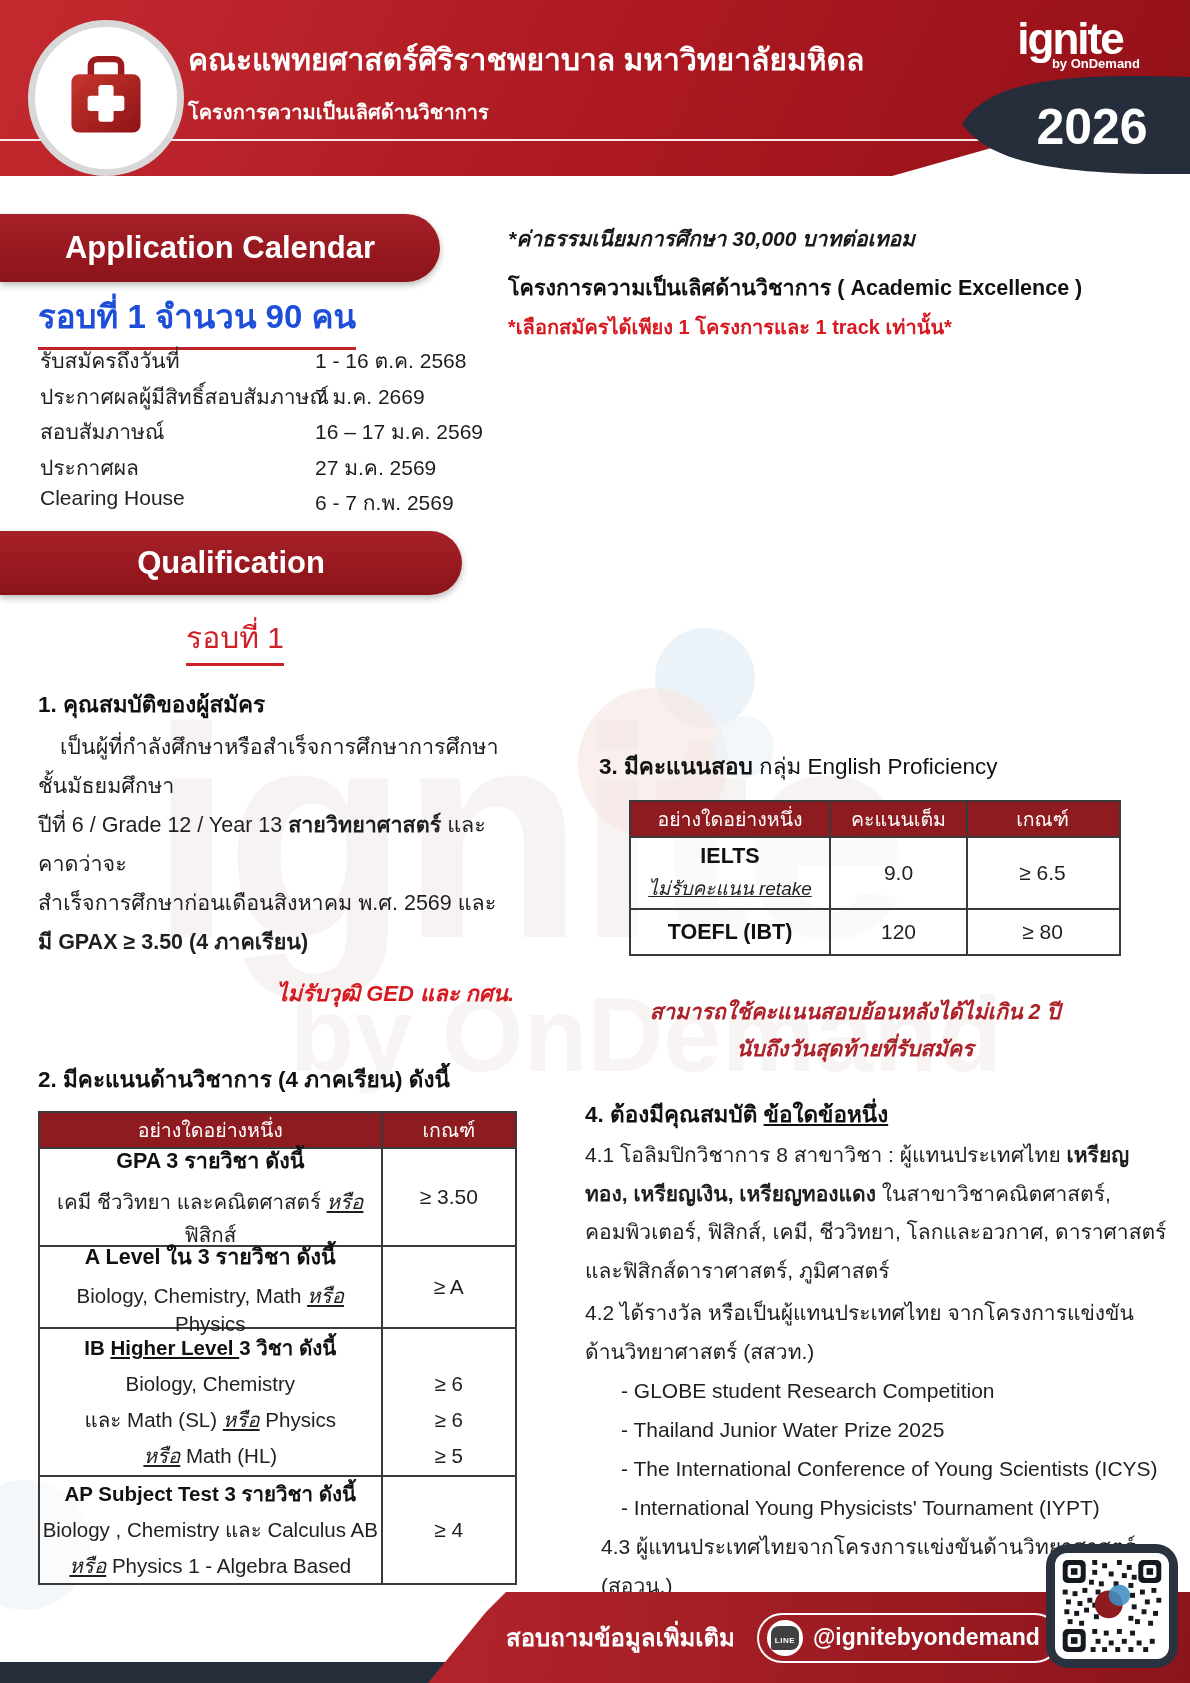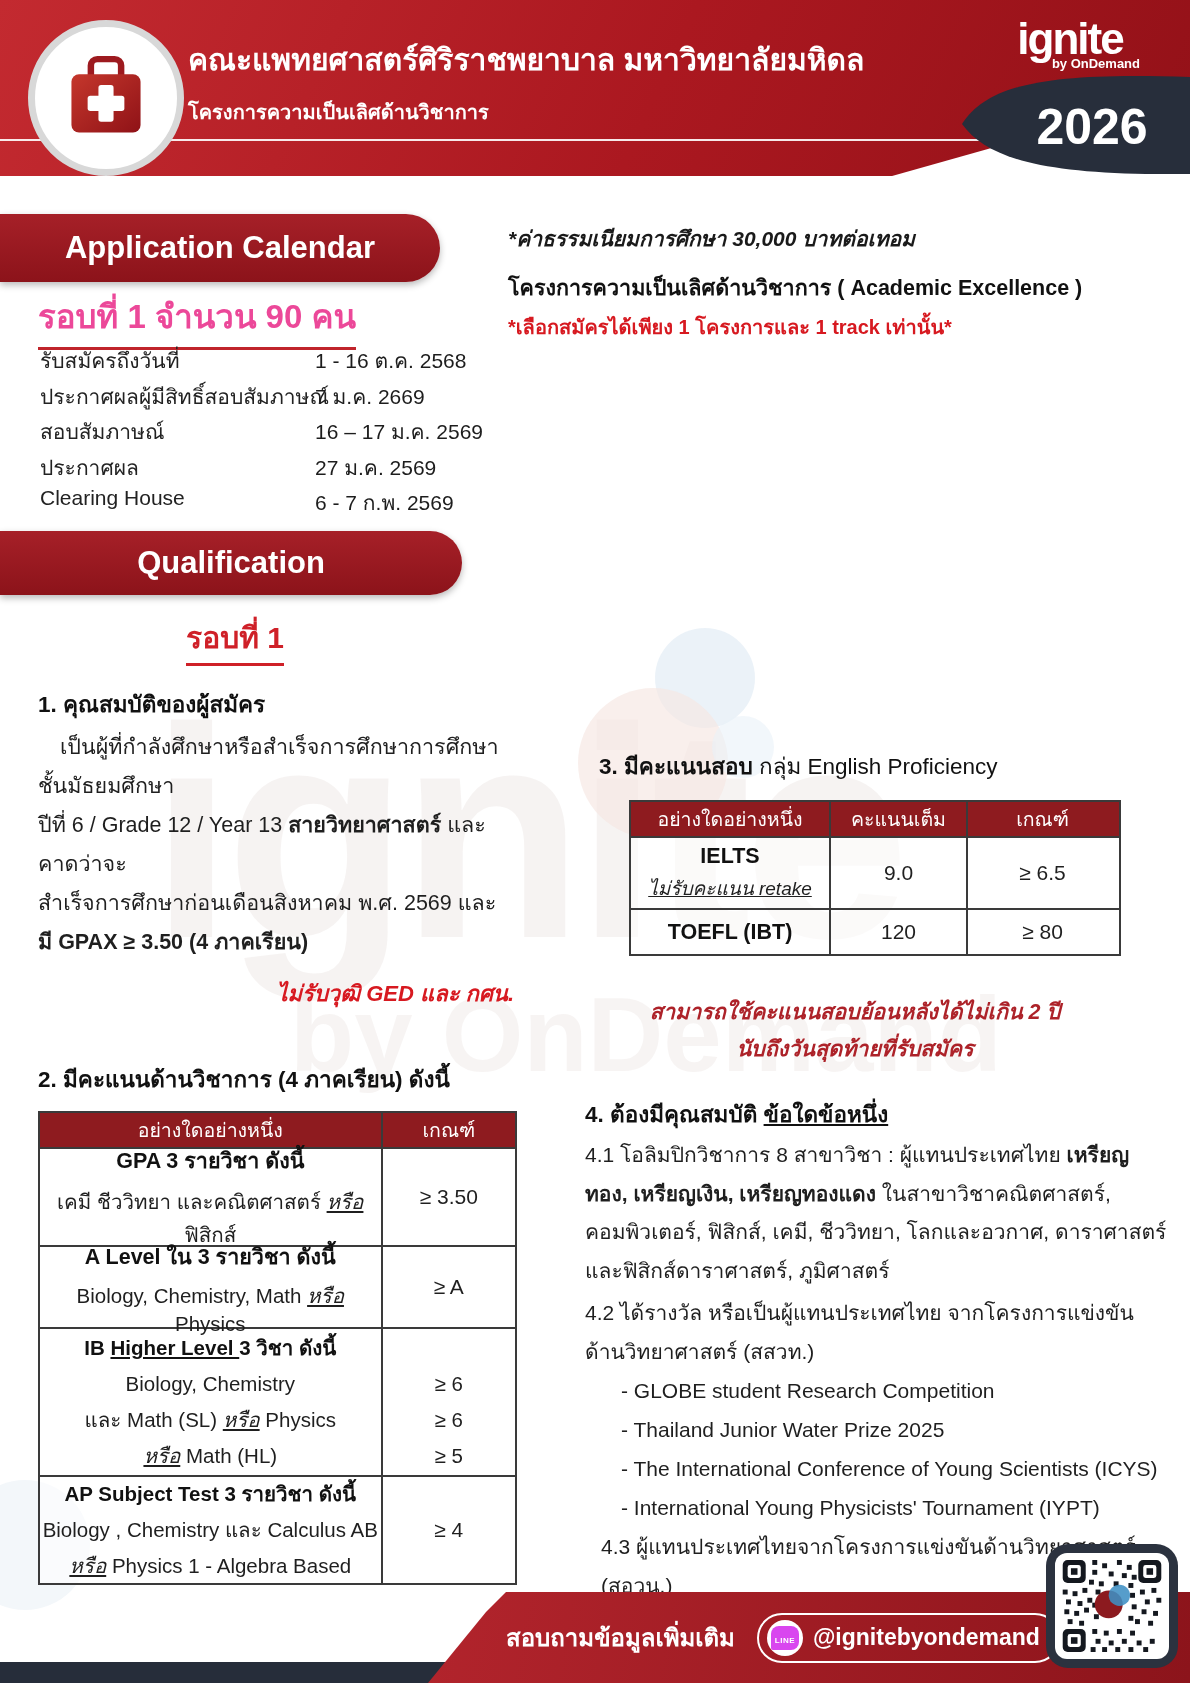--- a/index.html
+++ b/index.html
@@ -34,29 +34,29 @@
     font-size:31px; font-weight:600; z-index:2; box-shadow:0 3px 7px rgba(0,0,0,.28); }
   .pill-appcal { top:214px; width:440px; height:68px; }
   .pill-qual { top:531px; width:462px; height:64px; }
 
   
   .info-block { position:absolute; left:508px; top:222px; width:650px; z-index:2; }
   .fee-note { font-size:21px; font-weight:bold; font-style:italic; color:#1a1a1a; }
   .program-name { font-size:21.5px; font-weight:bold; color:#111; margin-top:15px; }
   .restrict-note { font-size:20px; font-weight:bold; color:#d71920; margin-top:7px; }
   .round-title { position:absolute; left:38px; top:290px; z-index:2; font-size:33px; font-weight:bold;
-    color:#ec4899; border-bottom:3.5px solid #c0242b; padding-bottom:4px; }
+    color:#1d4ed8; border-bottom:3.5px solid #c0242b; padding-bottom:4px; }
   .cal-rows { position:absolute; left:40px; top:344px; width:500px; z-index:2; }
   .cal-row { position:relative; height:35.5px; font-size:21px; color:#222; }
   .cal-label { white-space:nowrap; }
   .cal-value { position:absolute; left:275px; top:0; white-space:nowrap; color:#1d1d1d; }
 
   
   .round2-wrap { position:absolute; left:0; top:614px; width:470px; text-align:center; z-index:2; }
-  .round2 { display:inline-block; font-size:30px; font-weight:bold; color:#cf2028;
+  .round2 { display:inline-block; font-size:30px; font-weight:normal; color:#cf2028;
     border-bottom:3px solid #cf2028; padding-bottom:2px; }
   .col-left { position:absolute; left:38px; top:686px; width:482px; z-index:2; color:#1f1f1f; }
   .col-right { position:absolute; left:585px; top:748px; width:585px; z-index:2; color:#1f1f1f; }
   .q-head { font-size:22.5px; font-weight:bold; color:#111; }
   .q-par { font-size:21.5px; line-height:39px; margin-top:6px; }
   .indent { text-indent:22px; }
   .red-note-r { margin-top:14px; text-align:right; padding-right:6px; font-size:22px; font-weight:bold;
     font-style:italic; color:#d71920; }
   .u { text-decoration:underline; }
   .ui { text-decoration:underline; font-style:italic; }
@@ -91,21 +91,21 @@
   .foot-banner { position:absolute; left:428px; top:1592px; width:762px; height:91px; z-index:2;
     background:linear-gradient(100deg,#b2242c,#8c141b);
     clip-path:polygon(0 100%, 58px 20px, 78px 0, 100% 0, 100% 100%); }
   .foot-inner { position:absolute; left:78px; top:0; width:684px; height:91px; display:flex;
     align-items:center; gap:22px; }
   .foot-label { font-size:24px; font-weight:bold; color:#fff; }
   .line-pill { display:flex; align-items:center; gap:10px; border:2.5px solid #fff; border-radius:28px;
     height:50px; padding:0 18px 0 8px; }
   .line-circle { width:36px; height:36px; background:#fff; border-radius:50%; display:flex;
     align-items:center; justify-content:center; }
-  .line-bubble { background:#d946ef; border-radius:8px 8px 8px 2px; padding:3px 4px; }
+  .line-bubble { background:#404040; border-radius:8px 8px 8px 2px; padding:3px 4px; }
   .line-txt { font-size:8px; font-weight:bold; color:#fff; letter-spacing:.5px; }
   .handle { font-size:23px; font-weight:bold; color:#fff; }
   .qr-frame { position:absolute; left:1046px; top:1544px; width:132px; height:124px; background:#2b323f;
     border-radius:22px; z-index:3; display:flex; align-items:center; justify-content:center; }
   .qr-inner { width:114px; height:106px; background:#fff; border-radius:12px; display:flex;
     align-items:center; justify-content:center; }
 </style>
 </head>
 <body>
 

